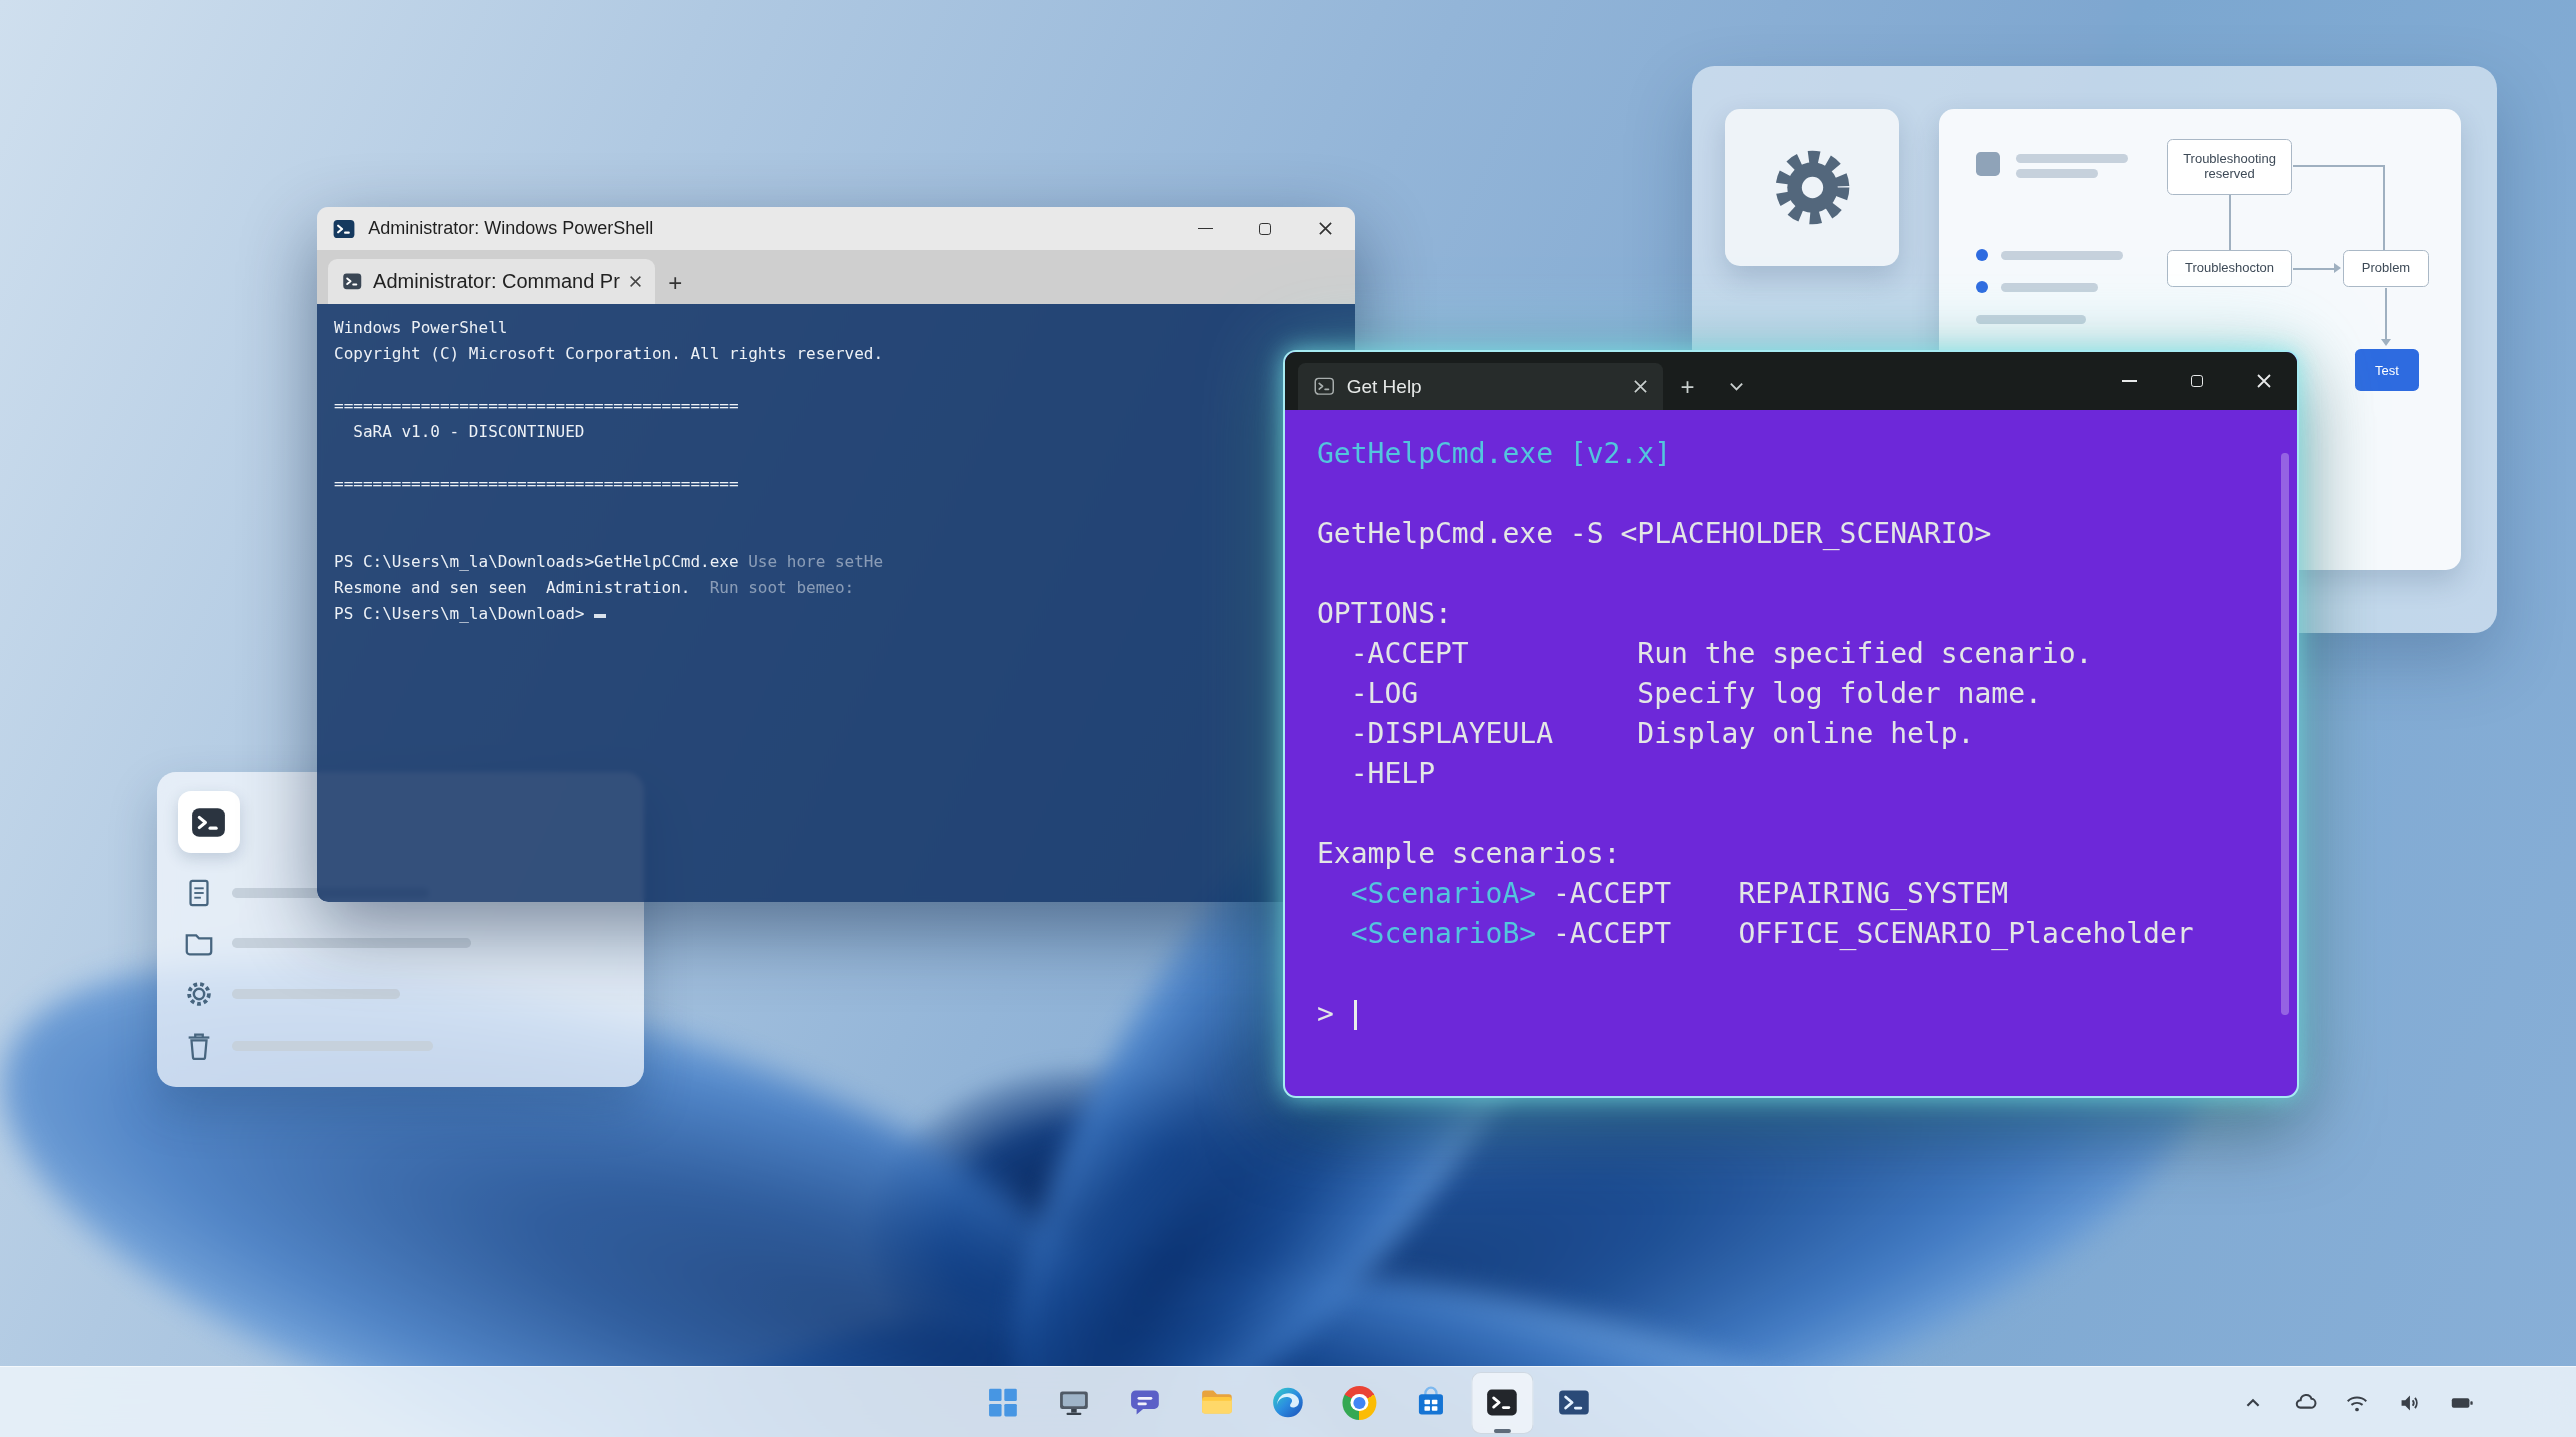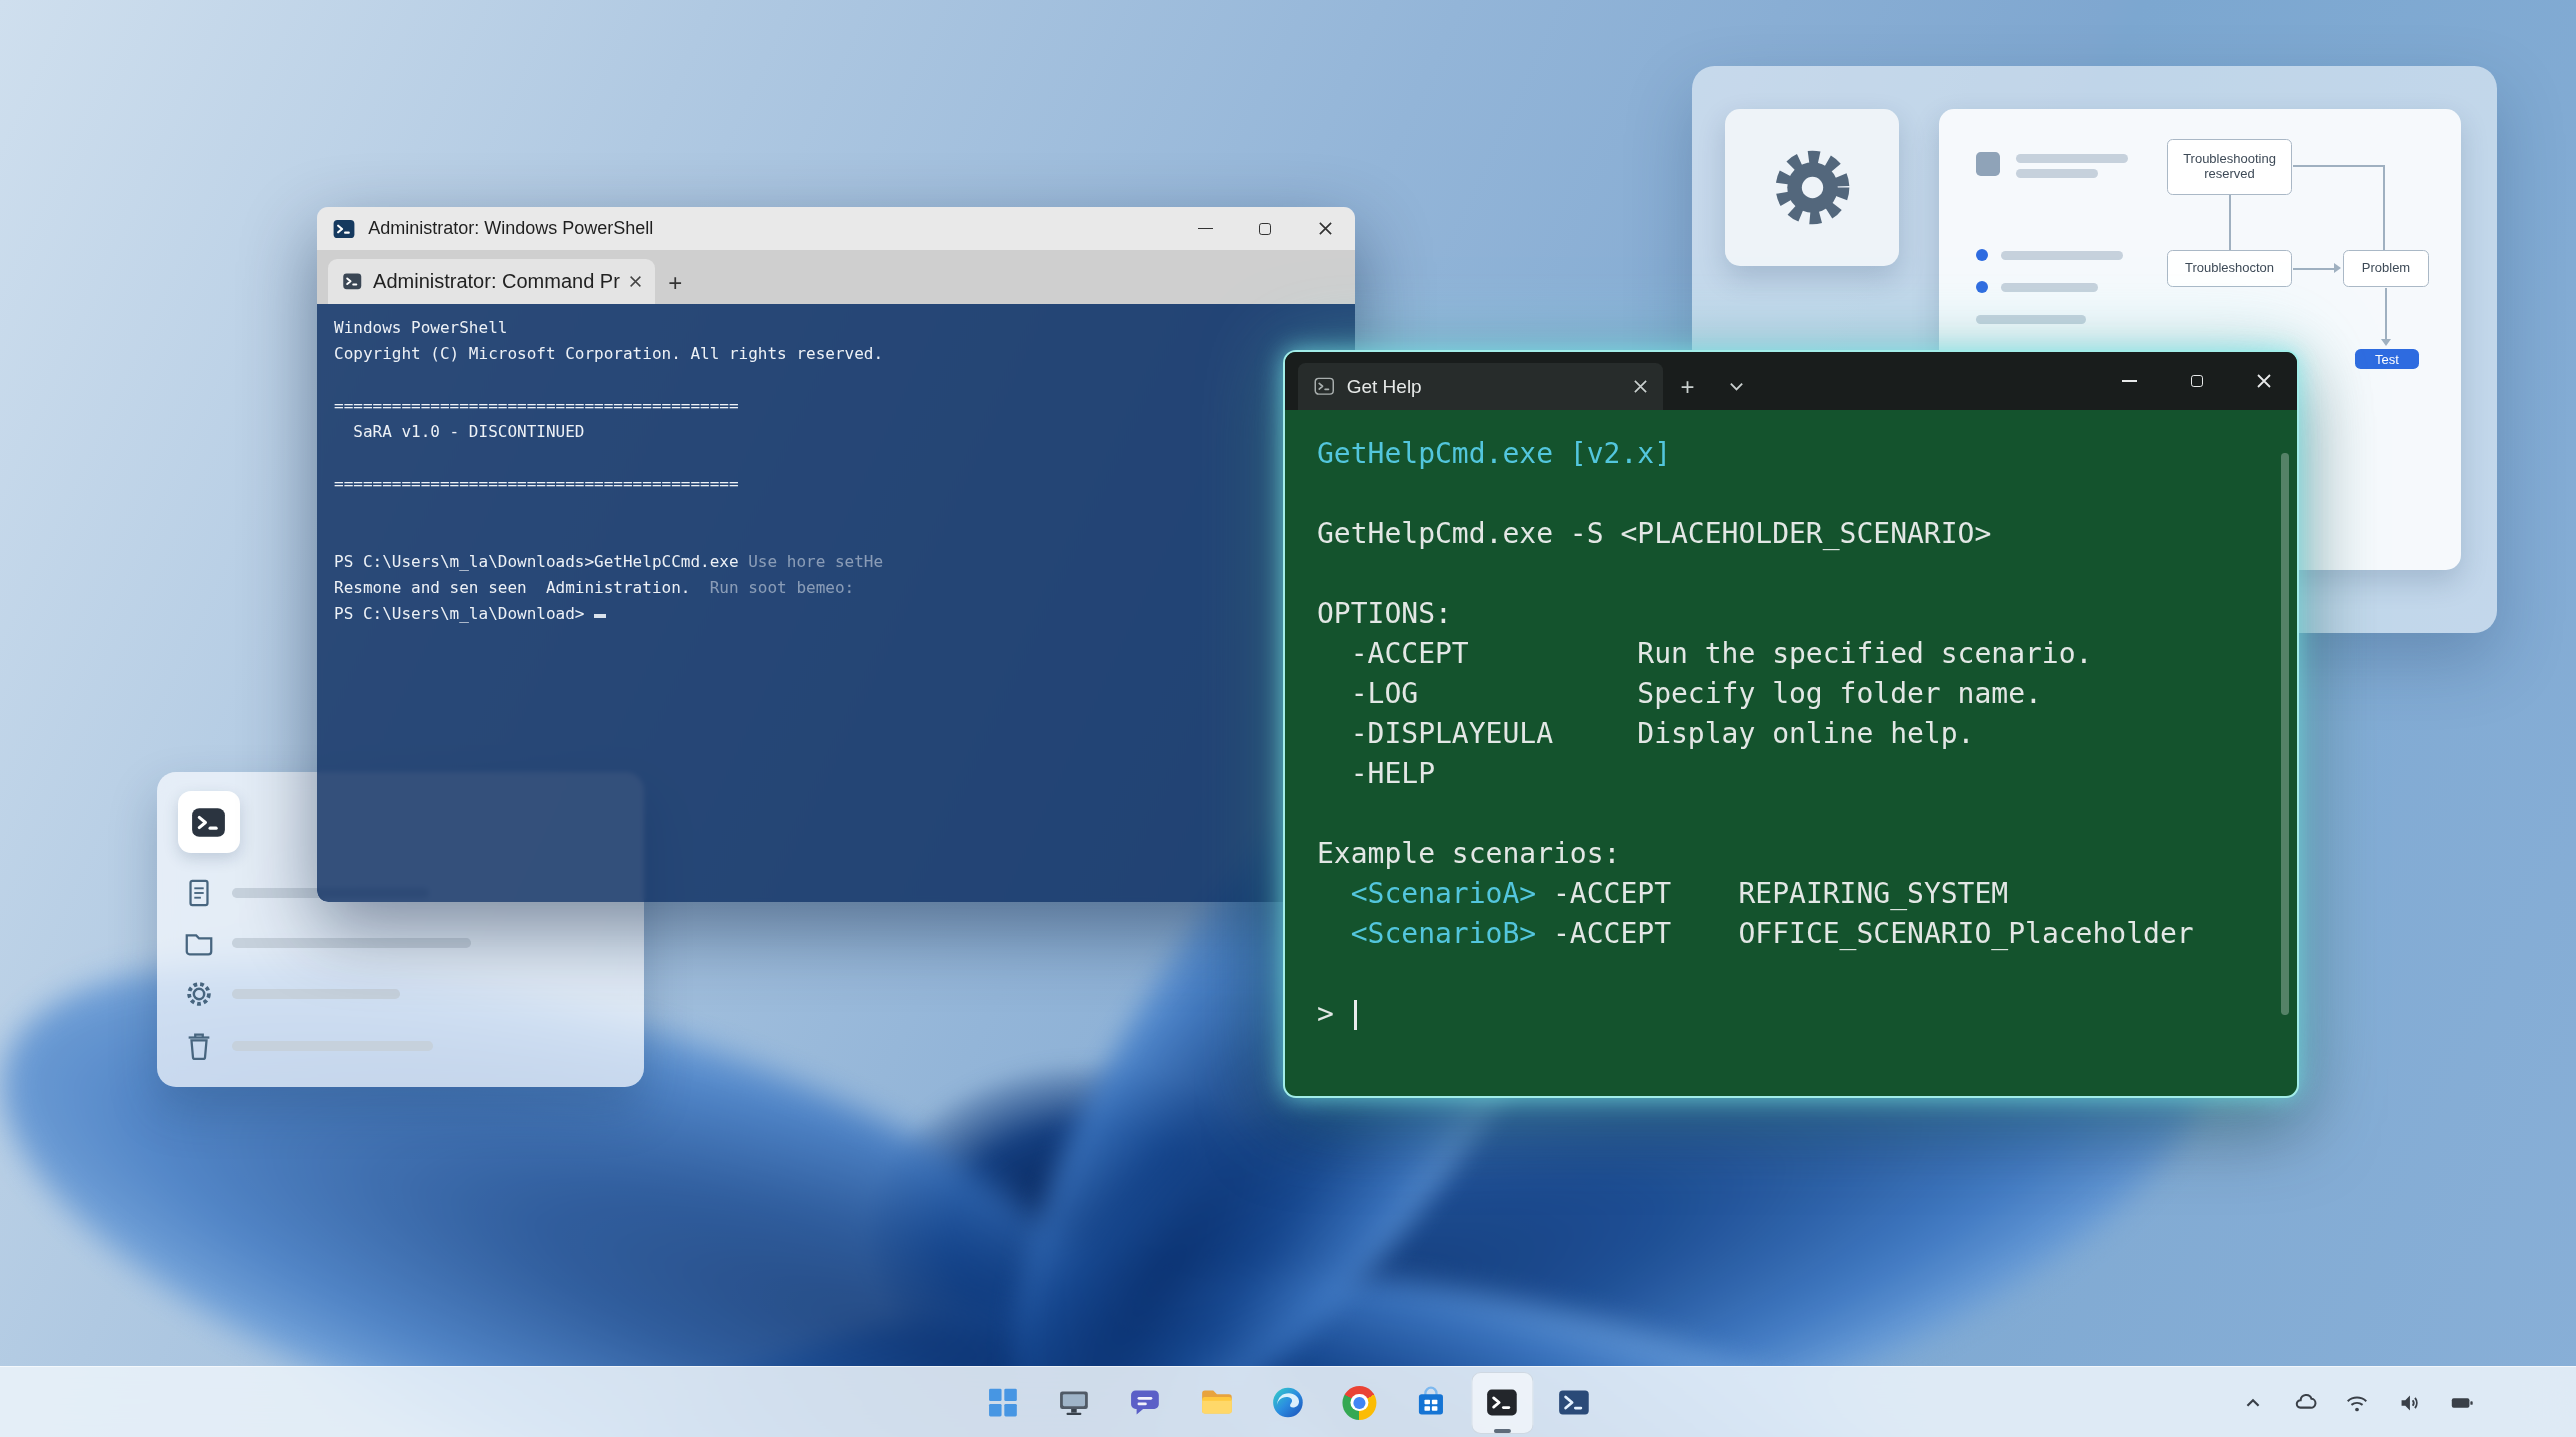--- a/index.html
+++ b/index.html
@@ -59,21 +59,21 @@
   #ps-tab{height:45px;background:#e4e4e4;border-radius:9.4px 9.4px 0 0;display:flex;align-items:center;gap:9.4px;padding:0 13px;min-width:318px}
   #ps-tab-label{font-size:20px;color:#222;white-space:nowrap}
   #ps-plus{font-size:24px;color:#333;background:none;border:none;margin:0 0 7.5px 13px;cursor:pointer}
   #ps-body{height:598px;background:rgba(3,36,88,.78);backdrop-filter:blur(2.8px);padding:11.2px 17px;
     font-family:"DejaVu Sans Mono",monospace;font-size:16px;line-height:26px;color:#edf1f6}
   #ps-body .dim{opacity:.5}
   .block{display:inline-block;width:12px;height:4.7px;background:#d9e2ec;vertical-align:baseline;margin-bottom:0.9px}
 
   
   #gh-window{position:absolute;left:1283px;top:350px;width:1016px;height:748px;border-radius:13px;
-    background:#14532d;border:2.8px solid rgba(170,245,243,.95);overflow:hidden;
+    background:#6d28d9;border:2.8px solid rgba(170,245,243,.95);overflow:hidden;
     box-shadow:0 0 24px rgba(120,235,235,.75),0 0 84px rgba(120,235,235,.4),0 28px 75px rgba(0,20,30,.5)}
   #gh-tabbar{height:58px;background:#191d1c;display:flex;align-items:flex-end}
   #gh-tab{height:47px;margin-left:13px;background:#272c2b;border-radius:7.5px 7.5px 0 0;display:flex;align-items:center;gap:11.2px;padding:0 15px;width:365px}
   #gh-tab-label{font-size:19px;color:#e6e9e8;flex:1}
   .gh-tabbtn{background:none;border:none;color:#c9cfce;font-size:24px;height:47px;width:49px;display:flex;align-items:center;justify-content:center;cursor:pointer}
   #gh-winbtns{margin-left:auto;display:flex;height:58px;align-items:stretch}
   #gh-winbtns .winbtn{color:#e8eaea;width:67px;height:58px}
   #gh-body{position:relative;height:calc(100% - 58px);padding:24px 0 0 32px;
     font-family:"DejaVu Sans Mono",monospace;font-size:28px;line-height:40px;color:#e3e7e5}
   #gh-body .cyan{color:#53c6dd}
@@ -135,21 +135,21 @@
   <div class="conn" style="left:444px;top:56px;width:1.9px;height:85px"></div>
 
   <div class="flow-box" style="left:228px;top:141px;width:125px;height:37px">Troubleshocton</div>
   <div class="conn" style="left:354px;top:159px;width:41px;height:1.9px"></div>
   <div class="arrow-r" style="left:395px;top:154px"></div>
 
   <div class="flow-box" style="left:404px;top:141px;width:86px;height:37px">Problem</div>
   <div class="conn" style="left:446px;top:179px;width:1.9px;height:52px"></div>
   <div class="arrow-d" style="left:442px;top:230px"></div>
 
-  <button class="flow-test" style="left:416px;top:240px;width:64px;height:20px">Test</button>
+  <button class="flow-test" style="left:416px;top:240px;width:64px;height:42px">Test</button>
 </div>
 
 <div id="left-card">
   <div class="chip">
     <svg viewBox="0 0 40 40" width="41" height="41">
       <rect x="4" y="6" width="32" height="28" rx="7" fill="#2b3440"></rect>
       <path d="M11 15l6 5-6 5" fill="none" stroke="#fff" stroke-width="3" stroke-linecap="round" stroke-linejoin="round"></path>
       <rect x="20" y="24" width="9" height="3" rx="1.5" fill="#fff"></rect>
     </svg>
   </div>

